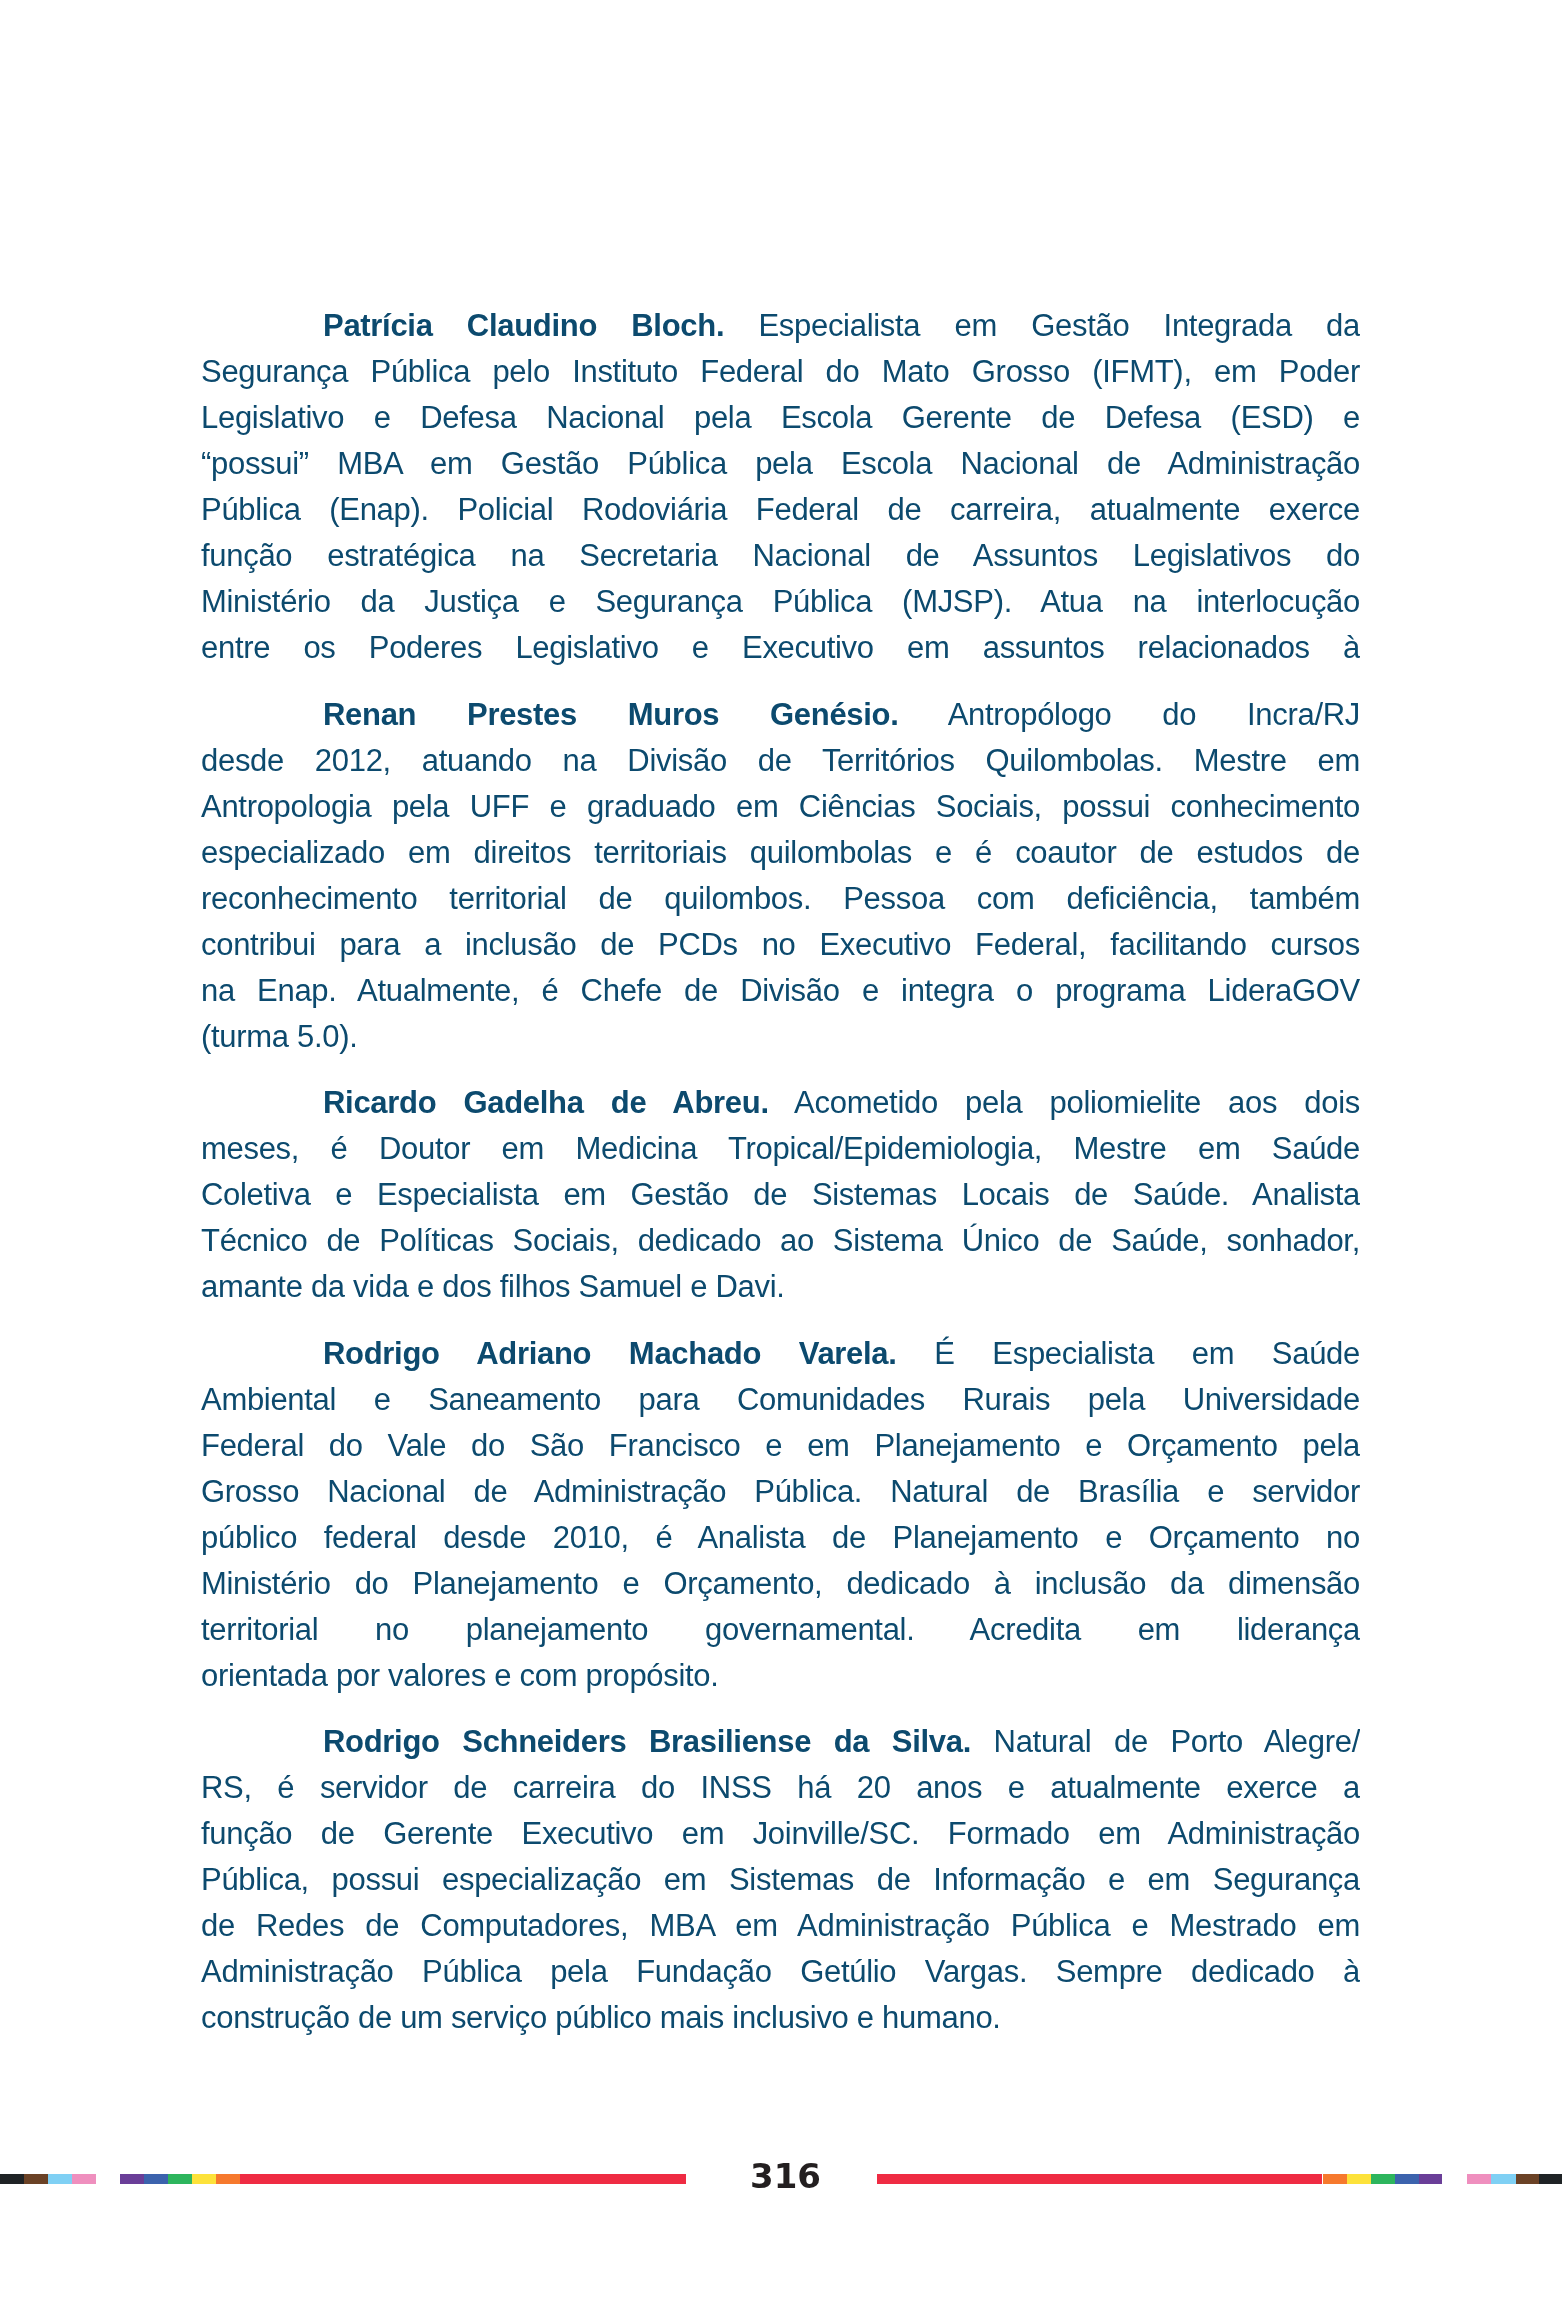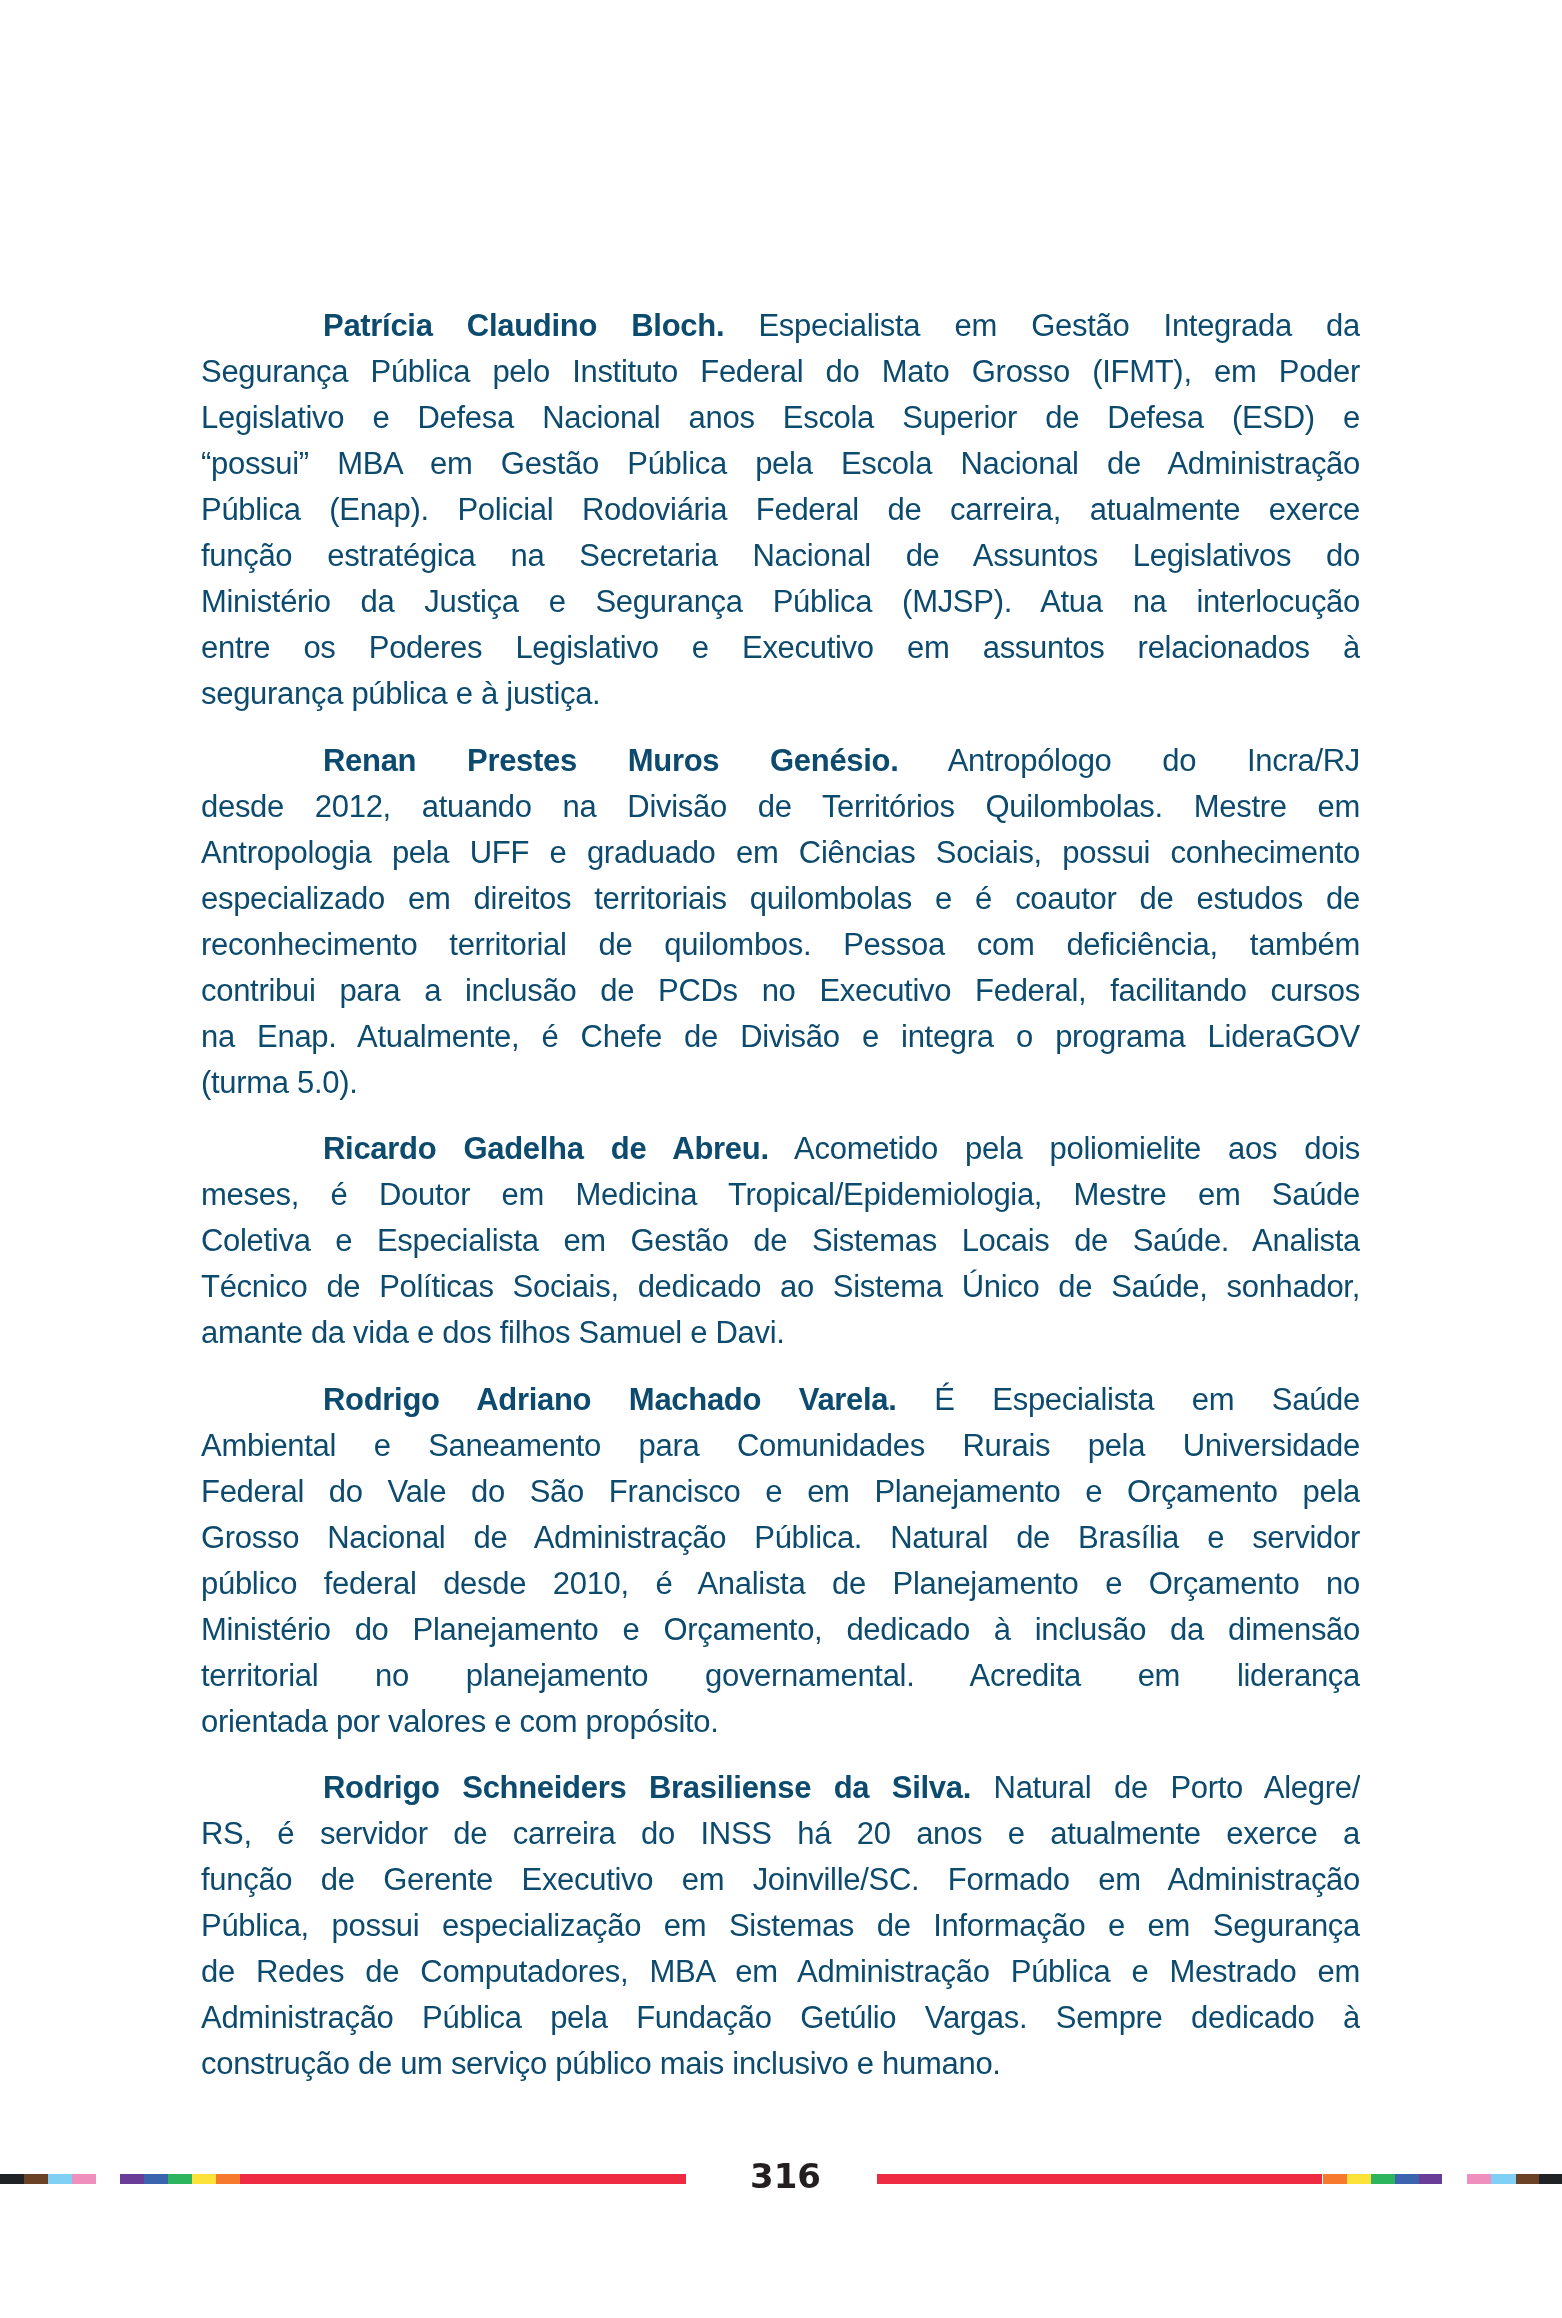--- a/index.html
+++ b/index.html
@@ -42,27 +42,26 @@
     color: #231f20;
   }
 </style>
 </head>
 <body>
 
 <div class="page-text" id="bio-container">
     <div class="para">
       <span class="line first"><span class="name">Patrícia Claudino Bloch.</span><span> Especialista em Gestão Integrada da</span></span>
       <span class="line"><span>Segurança Pública pelo Instituto Federal do Mato Grosso (IFMT), em Poder</span></span>
-      <span class="line"><span>Legislativo e Defesa Nacional anos Escola Superior de Defesa (ESD) e</span></span>
+      <span class="line"><span>Legislativo e Defesa Nacional pela Escola Gerente de Defesa (ESD) e</span></span>
       <span class="line"><span>“possui” MBA em Gestão Pública pela Escola Nacional de Administração</span></span>
       <span class="line"><span>Pública (Enap). Policial Rodoviária Federal de carreira, atualmente exerce</span></span>
       <span class="line"><span>função estratégica na Secretaria Nacional de Assuntos Legislativos do</span></span>
       <span class="line"><span>Ministério da Justiça e Segurança Pública (MJSP). Atua na interlocução</span></span>
       <span class="line"><span>entre os Poderes Legislativo e Executivo em assuntos relacionados à</span></span>
-      <span class="line last"><span>segurança pública e à justiça.</span></span>
     </div>
     <div class="para">
       <span class="line first"><span class="name">Renan Prestes Muros Genésio.</span><span> Antropólogo do Incra/RJ</span></span>
       <span class="line"><span>desde 2012, atuando na Divisão de Territórios Quilombolas. Mestre em</span></span>
       <span class="line"><span>Antropologia pela UFF e graduado em Ciências Sociais, possui conhecimento</span></span>
       <span class="line"><span>especializado em direitos territoriais quilombolas e é coautor de estudos de</span></span>
       <span class="line"><span>reconhecimento territorial de quilombos. Pessoa com deficiência, também</span></span>
       <span class="line"><span>contribui para a inclusão de PCDs no Executivo Federal, facilitando cursos</span></span>
       <span class="line"><span>na Enap. Atualmente, é Chefe de Divisão e integra o programa LideraGOV</span></span>
       <span class="line last"><span>(turma 5.0).</span></span>

